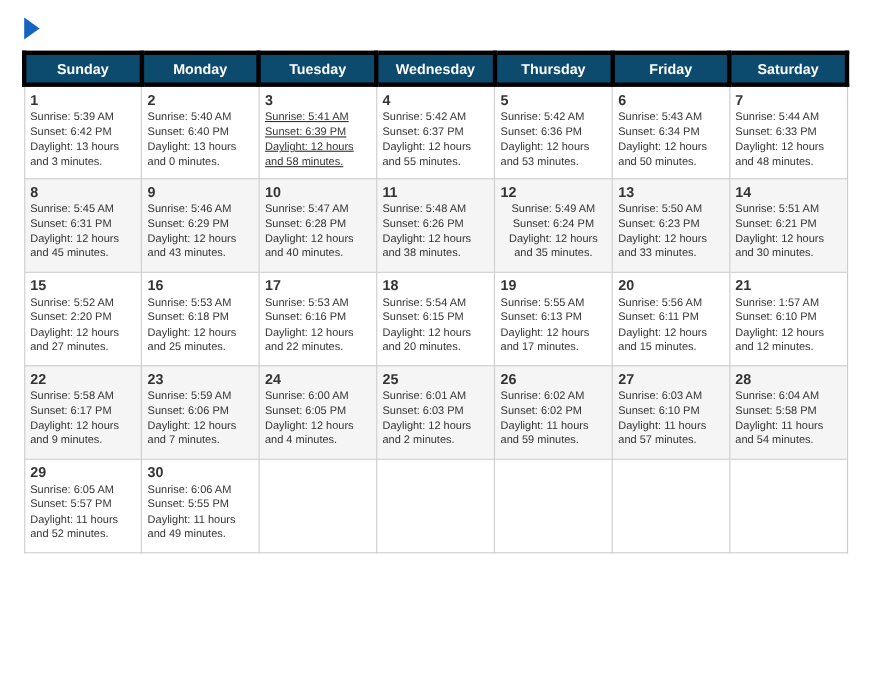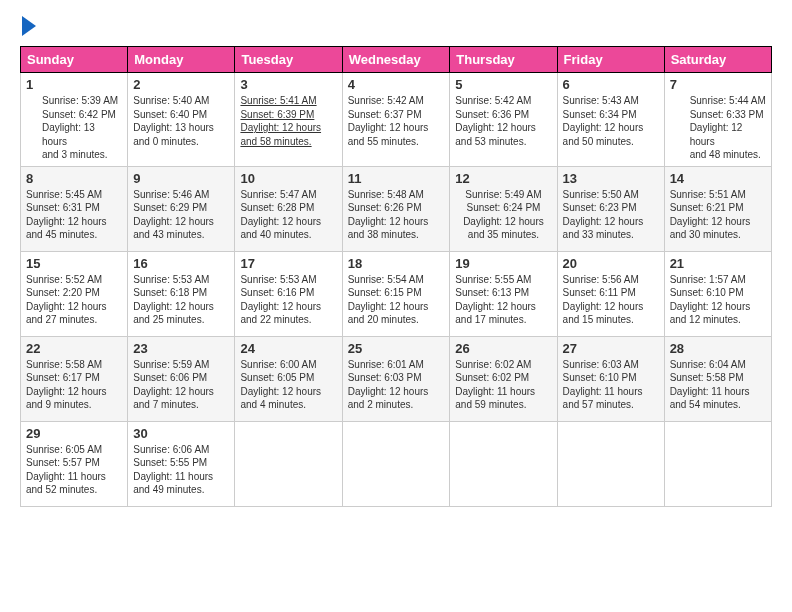--- a/index.html
+++ b/index.html
@@ -61,27 +61,27 @@
     .location {
       font-size: 15px;
       color: #555;
     }
     .calendar {
       width: 100%;
       border-collapse: collapse;
       font-size: 10.5px;
     }
     .calendar thead th {
-      background-color: #ec4899;
+      background-color: #0c4a6e;
       color: #fff;
-      text-align: left;
+      text-align: center;
       padding: 5px 6px;
       font-size: 13px;
       font-weight: bold;
-      border: 1px solid #000000;
+      border: 4px solid #000000;
     }
     .calendar tbody td {
       vertical-align: top;
       border: 1px solid #ccc;
       padding: 4px 5px;
       width: 108px;
       height: 85px;
       background: #fff;
     }
     .calendar tbody tr:nth-child(even) td {
@@ -130,21 +130,21 @@
           <th>Wednesday</th>
           <th>Thursday</th>
           <th>Friday</th>
           <th>Saturday</th>
         </tr>
     </thead>
     <tbody id="calendar-body">
     <tr>
           <td>
             <span class="day-num">1</span>
-            <div class="day-info" style="white-space: pre-line; margin-left: 16px;">Sunrise: 5:39 AM
+            <div class="day-info" style="white-space: pre-line;">Sunrise: 5:39 AM
 Sunset: 6:42 PM
 Daylight: 13 hours
 and 3 minutes.</div>
           </td>
           <td>
             <span class="day-num">2</span>
             <div class="day-info" style="white-space: pre-line;">Sunrise: 5:40 AM
 Sunset: 6:40 PM
 Daylight: 13 hours
 and 0 minutes.</div>
@@ -172,21 +172,21 @@
           </td>
           <td>
             <span class="day-num">6</span>
             <div class="day-info" style="white-space: pre-line;">Sunrise: 5:43 AM
 Sunset: 6:34 PM
 Daylight: 12 hours
 and 50 minutes.</div>
           </td>
           <td>
             <span class="day-num">7</span>
-            <div class="day-info" style="white-space: pre-line; margin-left: 20px;">Sunrise: 5:44 AM
+            <div class="day-info" style="white-space: pre-line;">Sunrise: 5:44 AM
 Sunset: 6:33 PM
 Daylight: 12 hours
 and 48 minutes.</div>
           </td>
         </tr>
         <tr>
           <td>
             <span class="day-num">8</span>
             <div class="day-info" style="white-space: pre-line;">Sunrise: 5:45 AM
 Sunset: 6:31 PM

